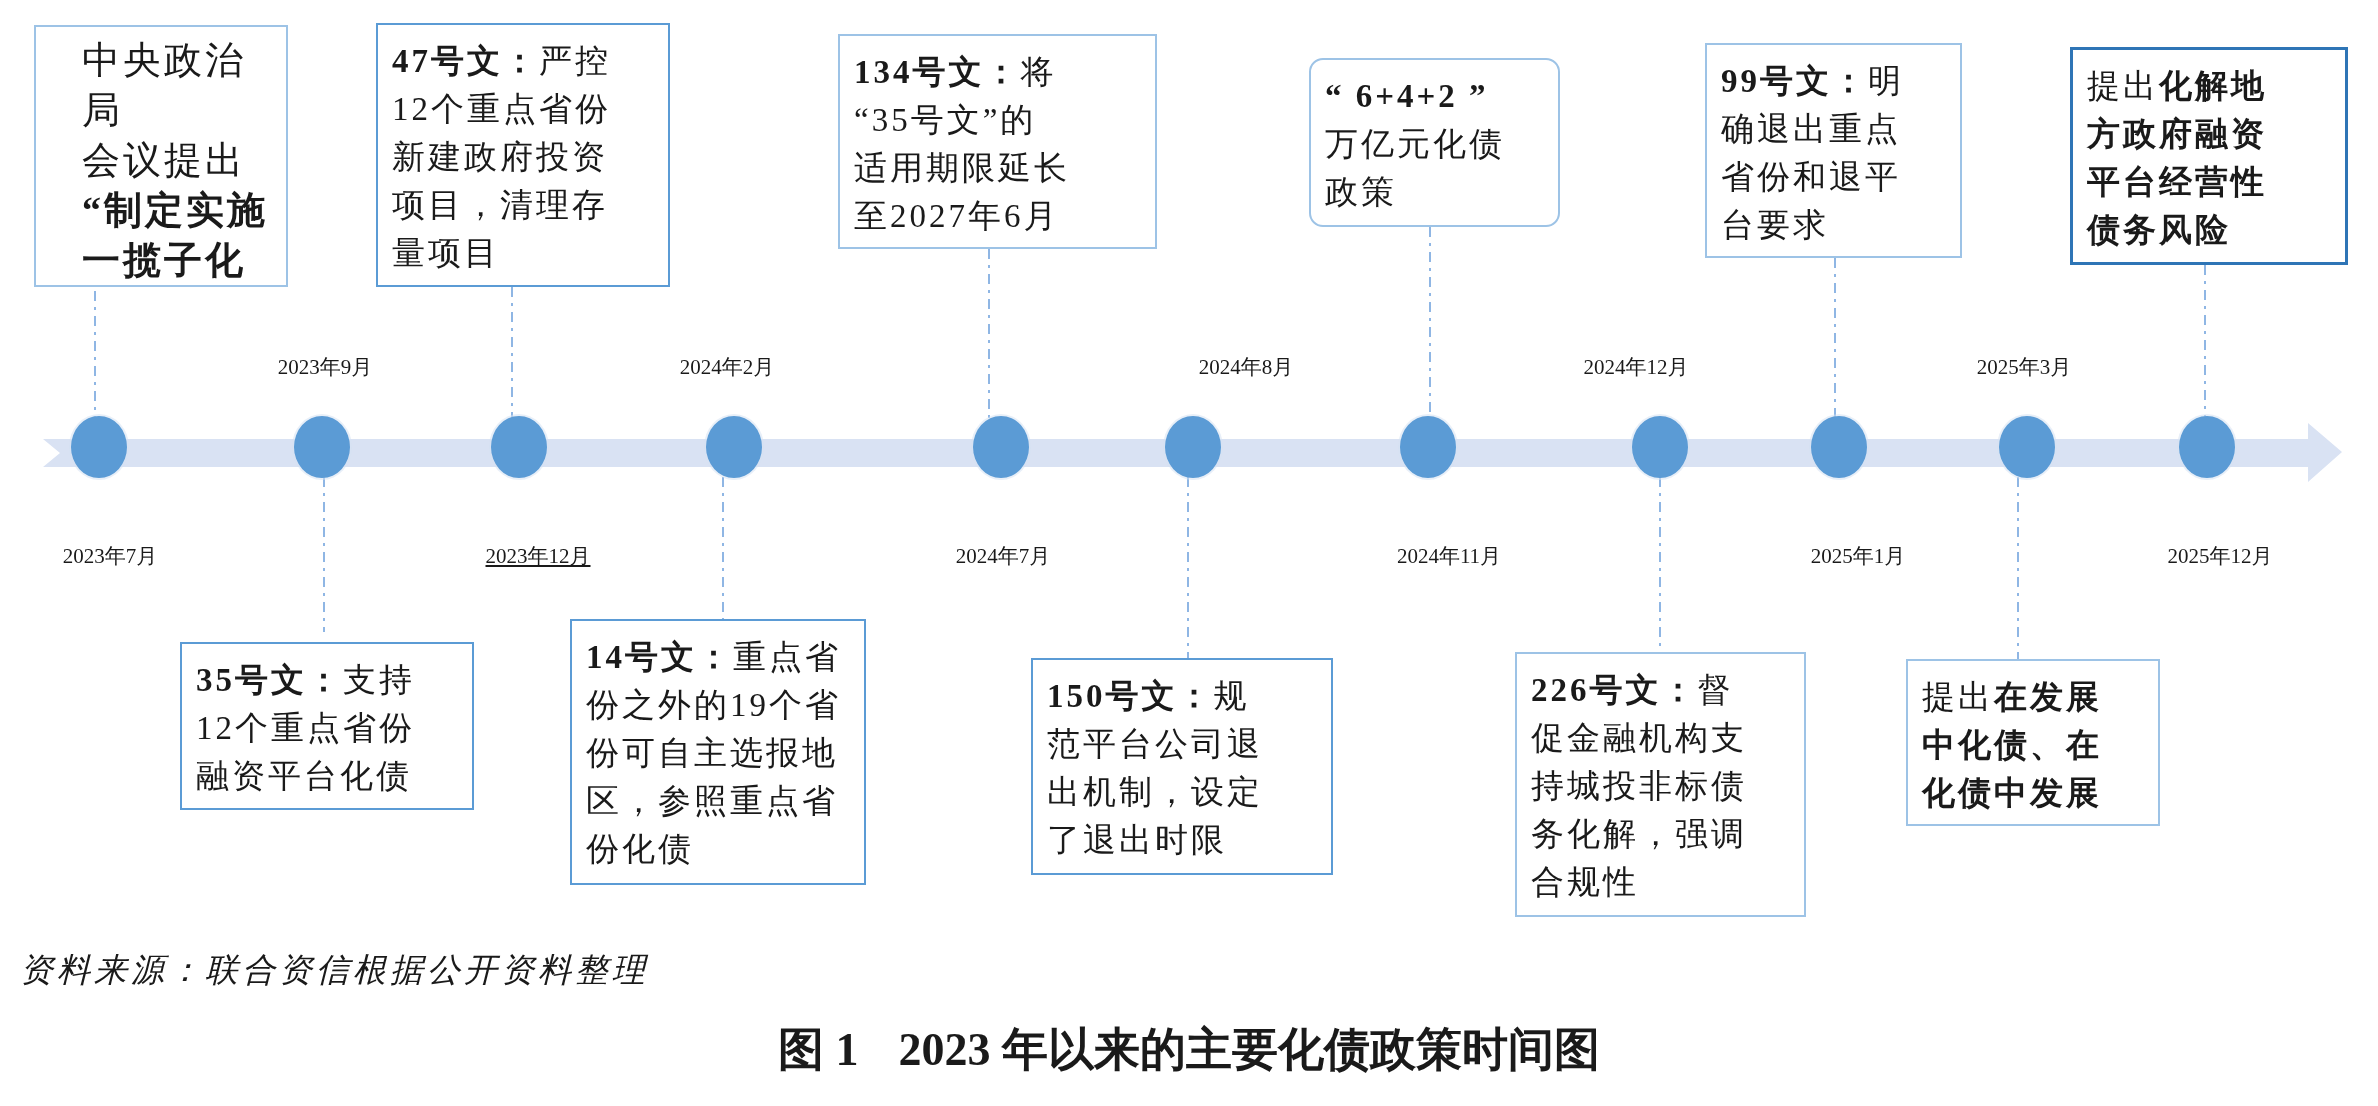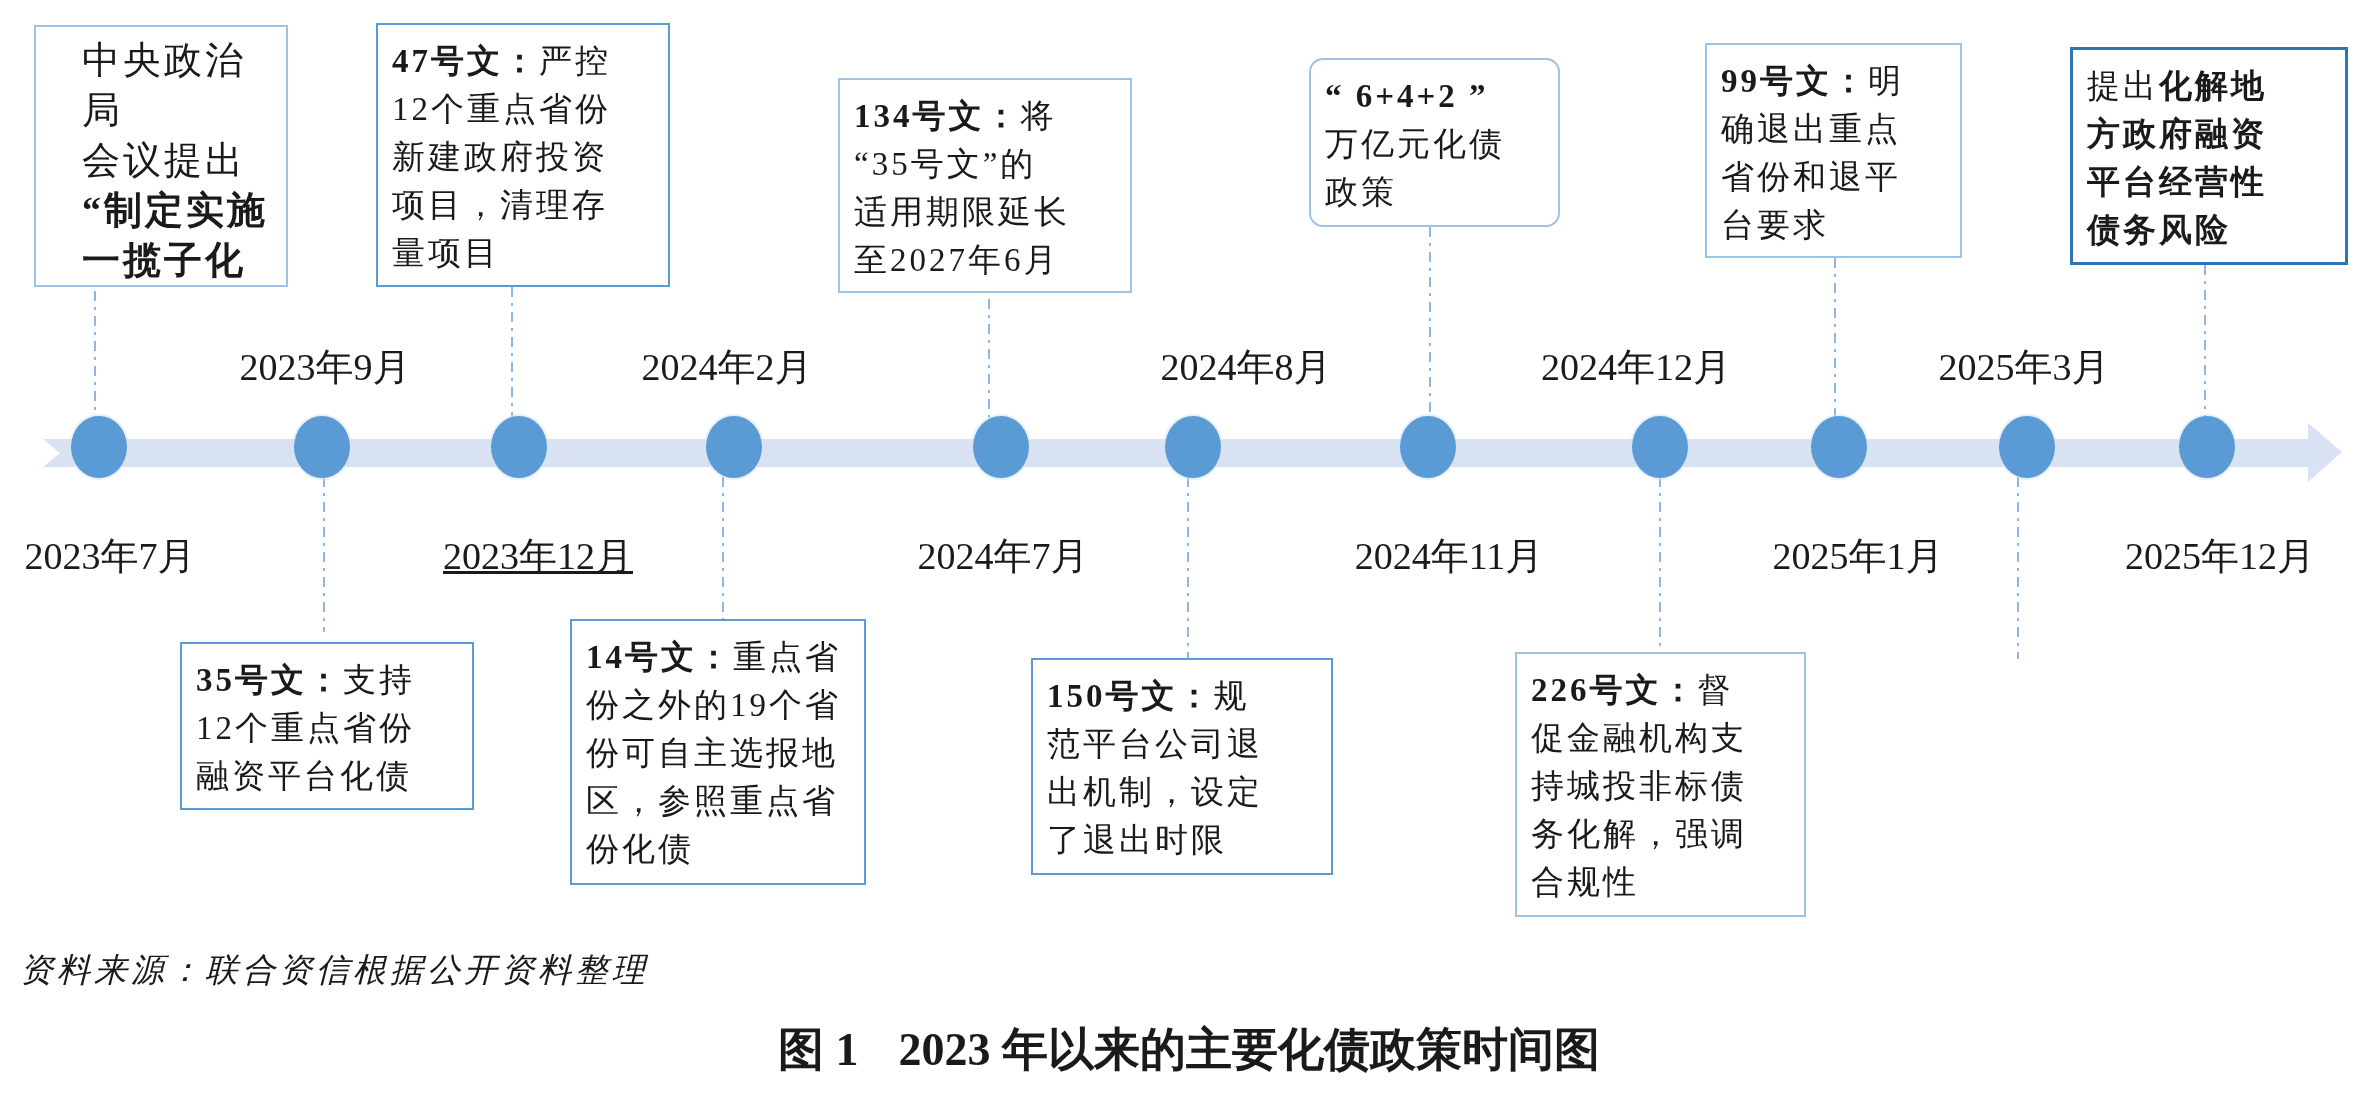--- a/index.html
+++ b/index.html
@@ -15,21 +15,21 @@
     z-index:2;
   }
   .connector{
     position:absolute;width:2px;z-index:1;
     background-image:repeating-linear-gradient(to bottom,
       var(--connector,#8FB6E4) 0 10px, transparent 10px 16px,
       var(--connector,#8FB6E4) 16px 19px, transparent 19px 25px);
   }
   .date-label{
     position:absolute;transform:translateX(-50%);white-space:nowrap;
-    font-size:38px;line-height:36px;z-index:2;text-align:center;
+    font-size:21px;line-height:36px;z-index:2;text-align:center;
   }
   .event-box{
     position:absolute;background:#ffffff;z-index:3;box-sizing:border-box;
     border:2px solid var(--border-medium,#5B9BD5);
     font-size:33px;line-height:48px;letter-spacing:3px;
     padding:12px 14px;white-space:pre-line;overflow:hidden;
   }
   .event-box.border-light{border-color:var(--border-light,#9DC3E6);}
   .event-box.border-dark{border-color:var(--border-dark,#2E75B6);border-width:3px;}
   .event-box b{font-weight:bold;}
@@ -94,21 +94,21 @@
 </span><b>“制定实施
 一揽子化债
 方案”</b><span></span></div>
 
   <div class="event-box" style="left:376px;top:23px;width:294px;height:264px;"><span></span><b>47号文：</b><span>严控
 12个重点省份
 新建政府投资
 项目，清理存
 量项目</span></div>
 
-  <div class="event-box border-light" style="left:838px;top:34px;width:294px;height:215px;margin-top:44px;"><span></span><b>134号文：</b><span>将
+  <div class="event-box border-light" style="left:838px;top:34px;width:319px;height:215px;"><span></span><b>134号文：</b><span>将
 “35号文”的
 适用期限延长
 至2027年6月</span></div>
 
   <div class="event-box border-light" style="left:1309px;top:58px;width:251px;height:169px;border-radius:14px;"><span></span><b>“ 6+4+2 ”</b><span>
 万亿元化债
 政策</span></div>
 
   <div class="event-box border-light" style="left:1705px;top:43px;width:257px;height:215px;"><span></span><b>99号文：</b><span>明
 确退出重点
@@ -134,20 +134,23 @@
 范平台公司退
 出机制，设定
 了退出时限</span></div>
 
   <div class="event-box border-light" style="left:1515px;top:652px;width:291px;height:265px;"><span></span><b>226号文：</b><span>督
 促金融机构支
 持城投非标债
 务化解，强调
 合规性</span></div>
 
+  <div class="event-box border-light" style="left:1906px;top:659px;width:254px;height:167px;"><span>提出</span><b>在发展
+中化债、在
+化债中发展</b><span></span></div>
 
   <div id="source-line">资料来源：联合资信根据公开资料整理</div>
 
   <div id="caption">
     <span>图 1</span><span class="gap"></span><span>2023 年以来的主要化债政策时间图</span>
   </div>
 
 </div>
 
 </body></html>

